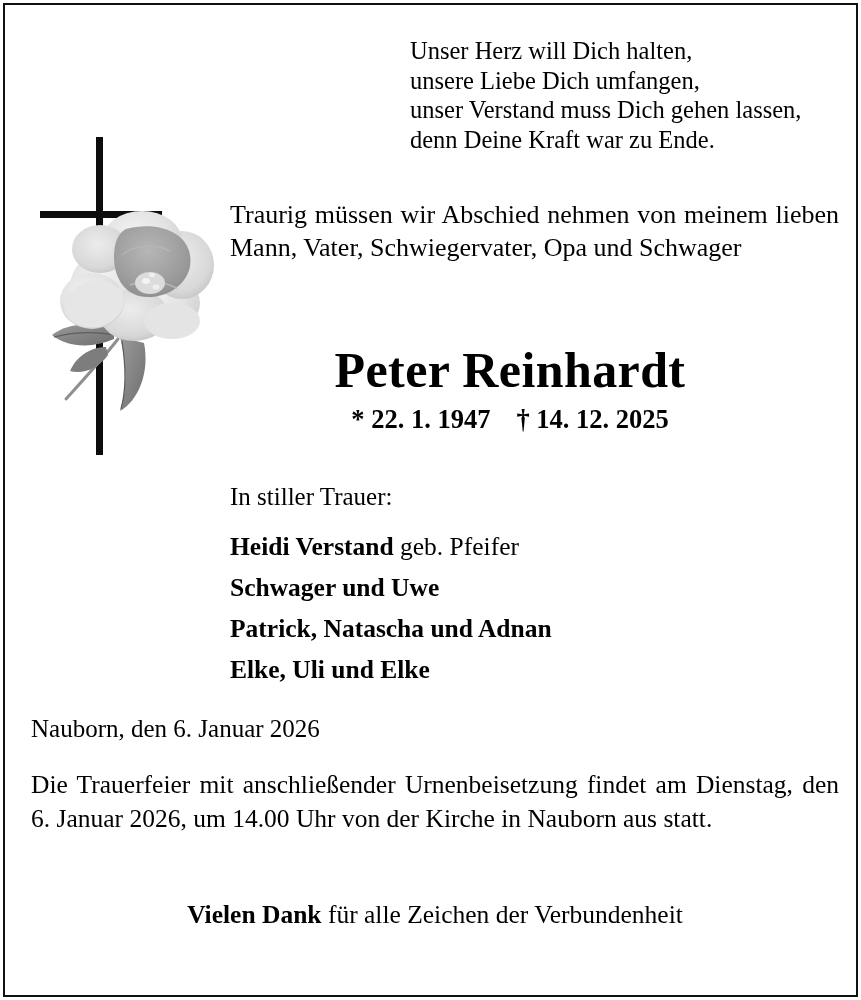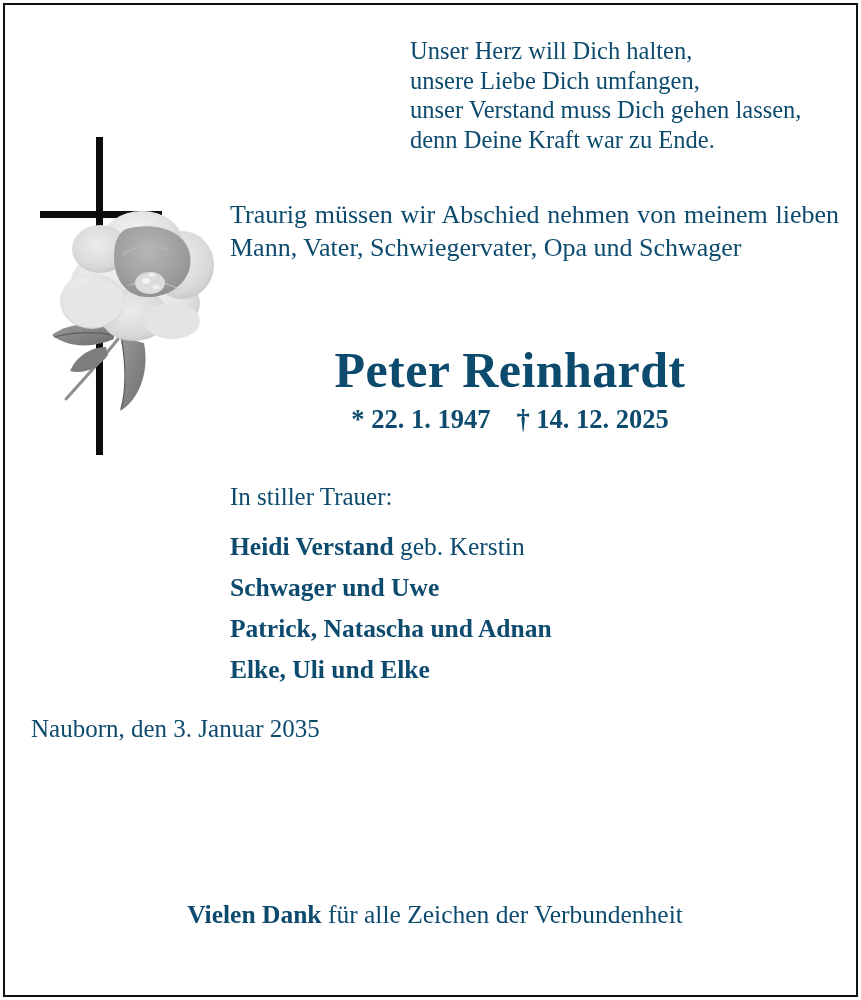--- a/index.html
+++ b/index.html
@@ -8,21 +8,21 @@
     background: #ffffff;
   }
   .page {
     position: relative;
     width: 861px;
     height: 1000px;
     background: #ffffff;
     box-sizing: border-box;
     overflow: hidden;
     font-family: "Liberation Serif", "DejaVu Serif", serif;
-    color: #0c4a6e;
+    color: #000000;
   }
   .page-border {
     position: absolute;
     left: 3px;
     top: 3px;
     width: 855px;
     height: 994px;
     border: 2px solid #111111;
     box-sizing: border-box;
     pointer-events: none;
@@ -236,26 +236,27 @@
 
   <div class="name-block">
     <span class="deceased-name">Peter Reinhardt</span>
     <span class="dates">
       <span class="date-item"><span class="sym">*</span>&nbsp;<span>22. 1. 1947</span></span><span class="gap"></span><span class="date-item"><span class="sym">†</span>&nbsp;<span>14. 12. 2025</span></span>
     </span>
   </div>
 
   <div class="mourners">
     <span class="mourn-intro">In stiller Trauer:</span>
-    <span class="mourn-row"><span>Heidi Verstand</span><span class="reg"> geb. Kerstin</span></span>
+    <span class="mourn-row"><span>Heidi Verstand</span><span class="reg"> geb. Pfeifer</span></span>
     <span class="mourn-row"><span>Schwager und Uwe</span><span class="reg"></span></span>
     <span class="mourn-row"><span>Patrick, Natascha und Adnan</span><span class="reg"></span></span>
     <span class="mourn-row"><span>Elke, Uli und Elke</span><span class="reg"></span></span>
   </div>
 
-  <div class="place-line">Nauborn, den 3. Januar 2035</div>
-
+  <div class="place-line">Nauborn, den 6. Januar 2026</div>
+
+  <div class="details">Die Trauerfeier mit anschließender Urnenbeisetzung findet am Dienstag, den 6. Januar 2026, um 14.00 Uhr von der Kirche in Nauborn aus statt.</div>
 
   <div class="thanks">
     <span class="thanks-line"><span class="bold">Vielen Dank</span><span> für alle Zeichen der Verbundenheit</span></span>
   </div>
 
 </div>
 
 </body></html>

